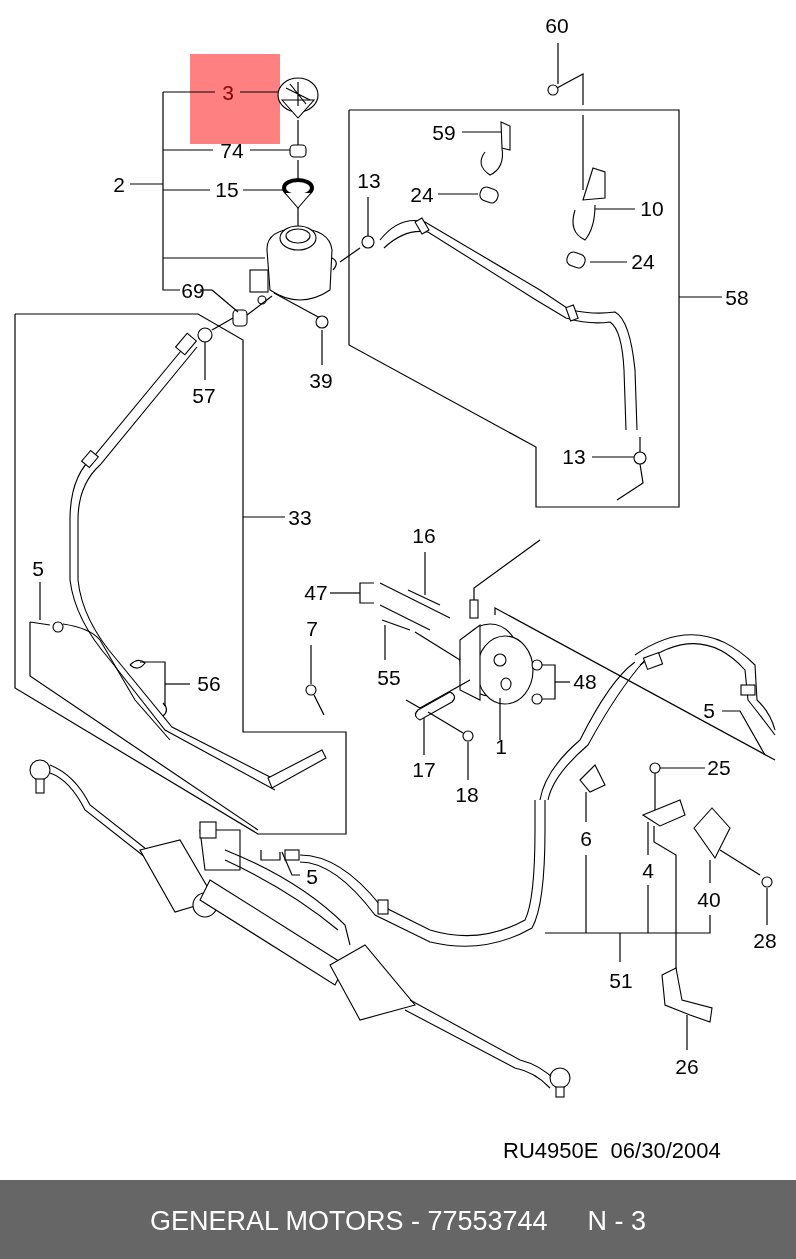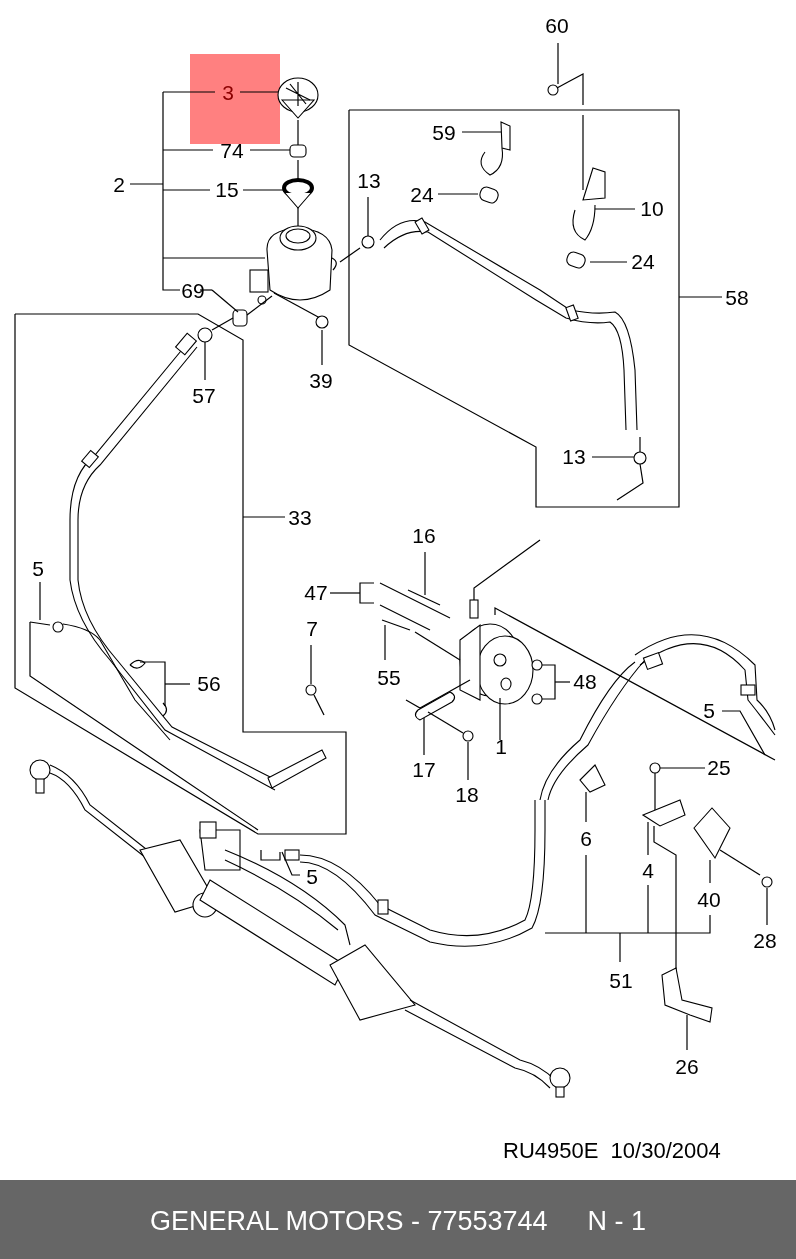--- a/index.html
+++ b/index.html
@@ -304,21 +304,21 @@
   <text x="709" y="718" text-anchor="middle">5</text>
   <text x="719" y="775" text-anchor="middle">25</text>
   <text x="586" y="846" text-anchor="middle">6</text>
   <text x="648" y="878" text-anchor="middle">4</text>
   <text x="709" y="907" text-anchor="middle">40</text>
   <text x="765" y="948" text-anchor="middle">28</text>
   <text x="621" y="988" text-anchor="middle">51</text>
   <text x="687" y="1074" text-anchor="middle">26</text>
 </svg>
 
-<div id="ref-line">RU4950E  10/30/2004</div>
+<div id="ref-line">RU4950E  06/30/2004</div>
 
 <div id="footer">
   <span>GENERAL MOTORS</span>
   <span> - </span>
   <span>77553744</span>
   <span style="display:inline-block;width:40px"></span>
-  <span>N - 1</span>
+  <span>N - 3</span>
 </div>
 
 </body></html>

